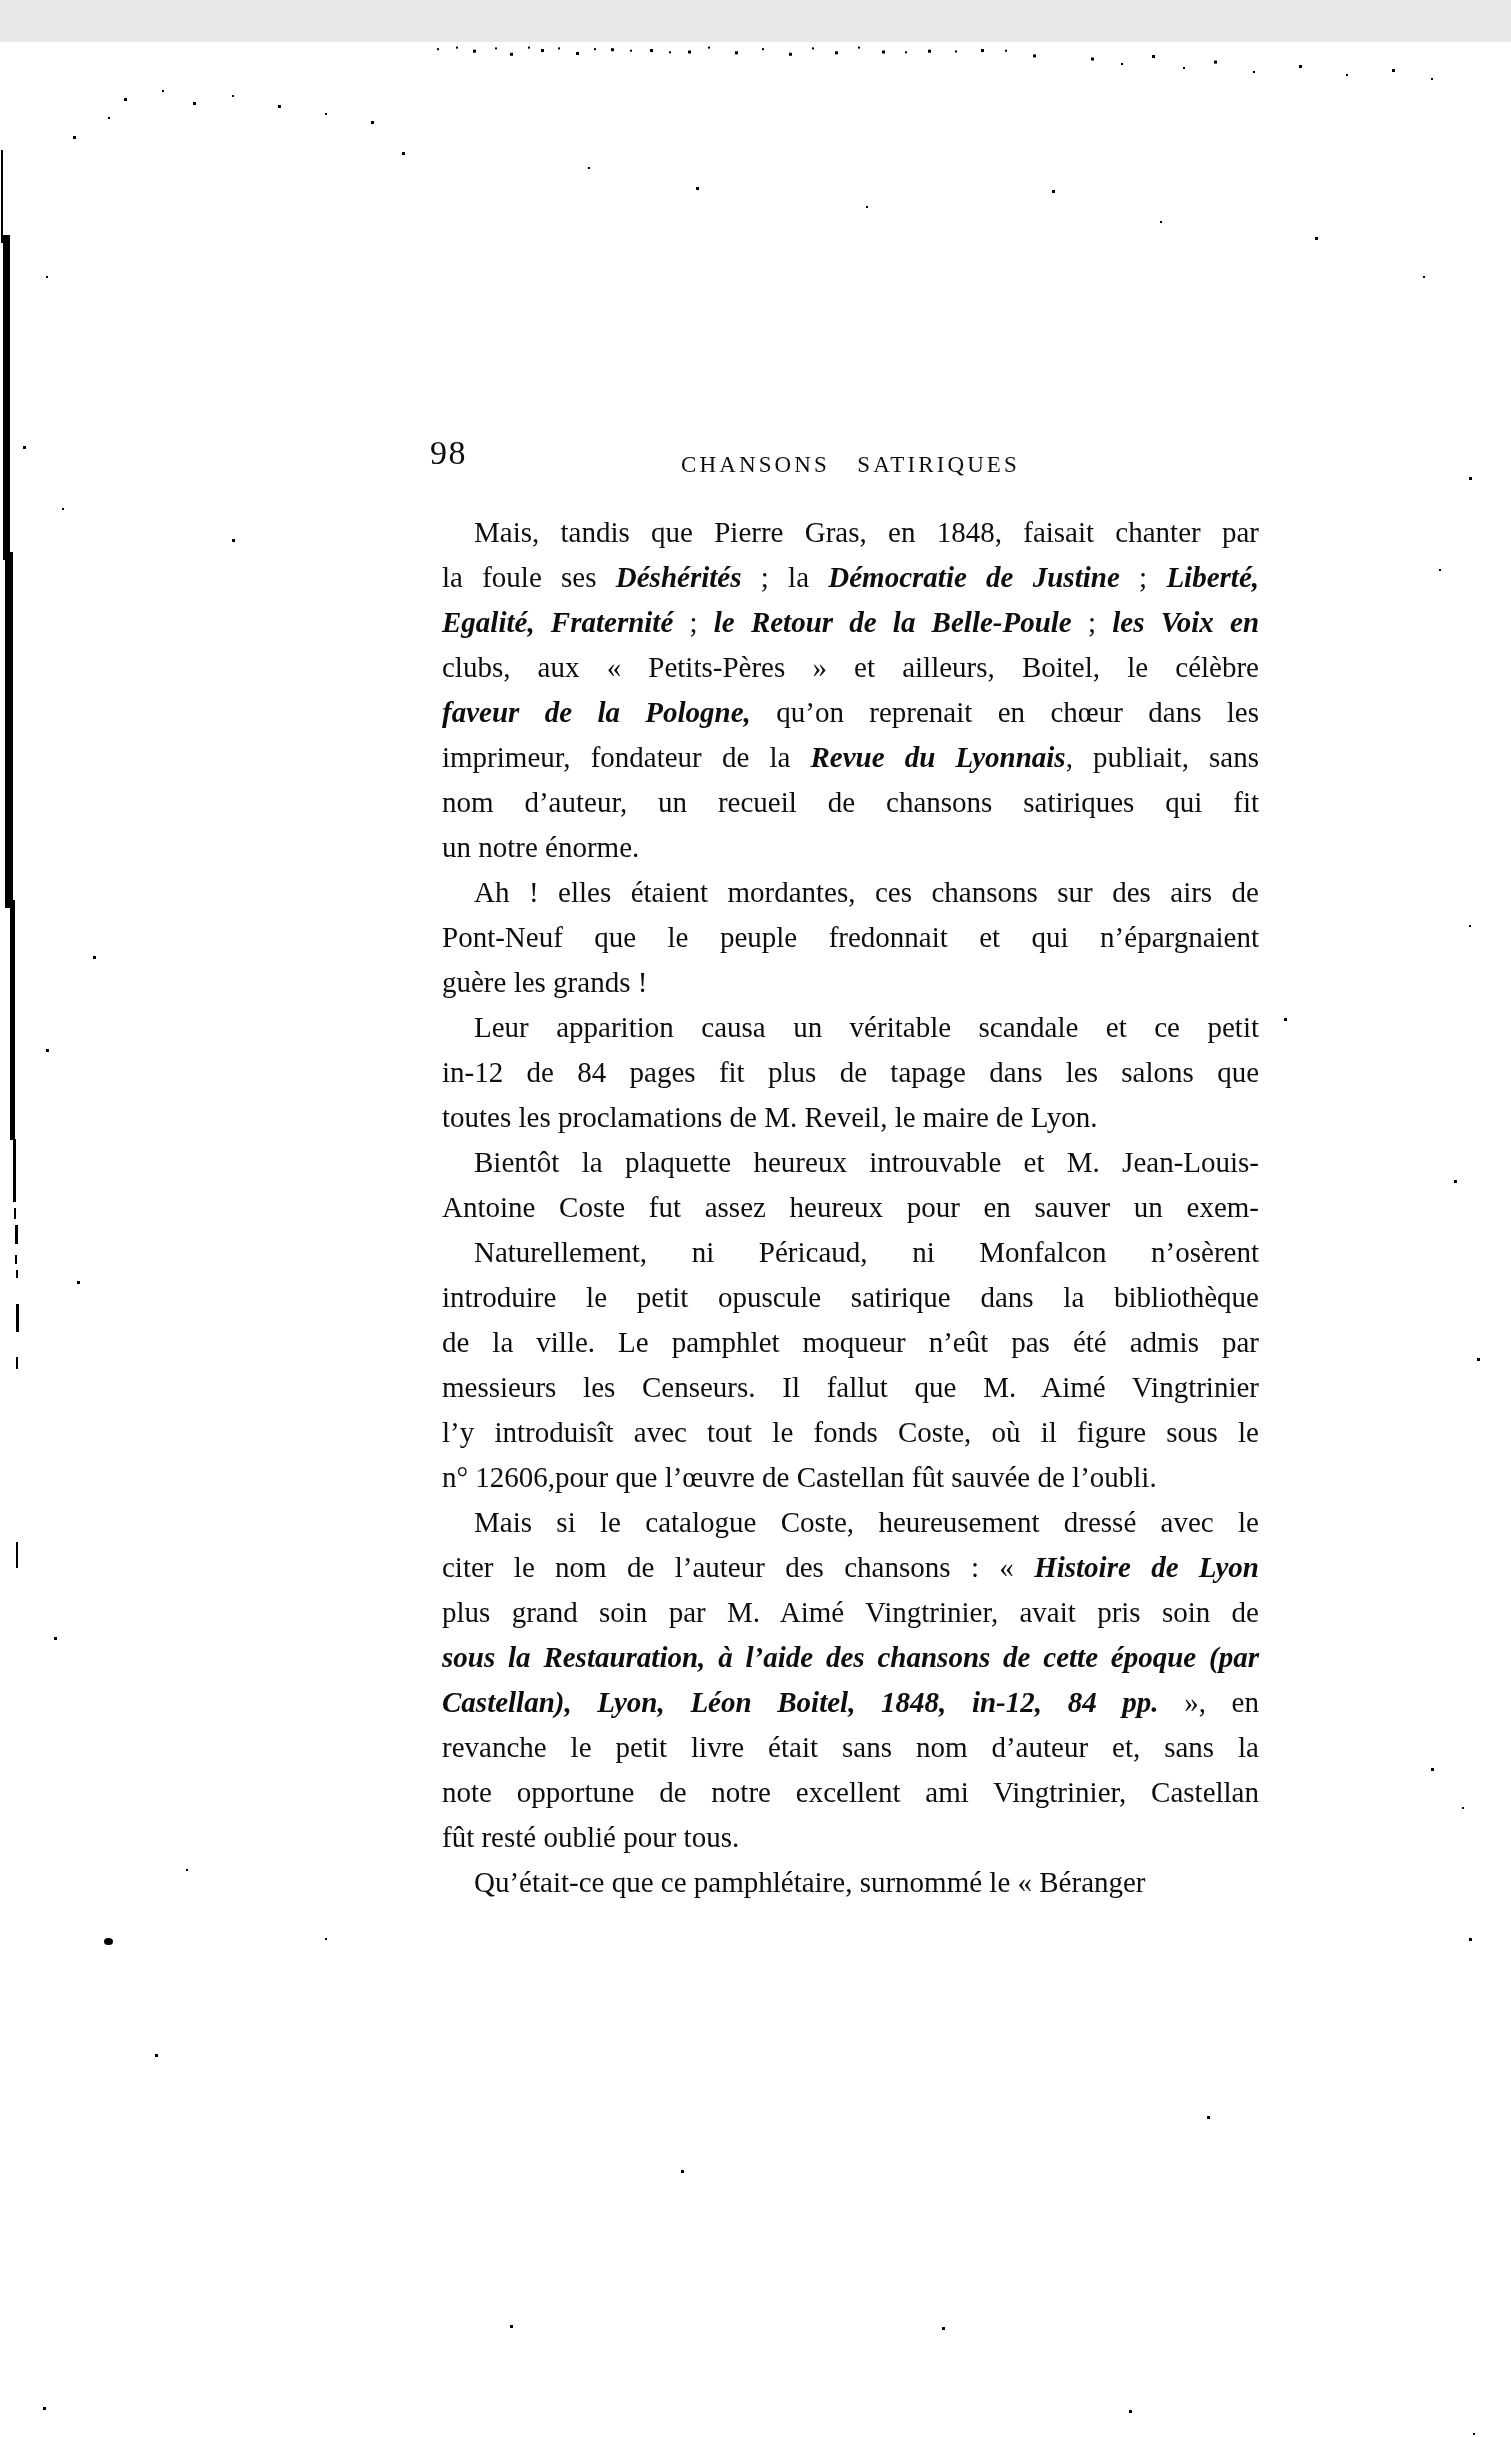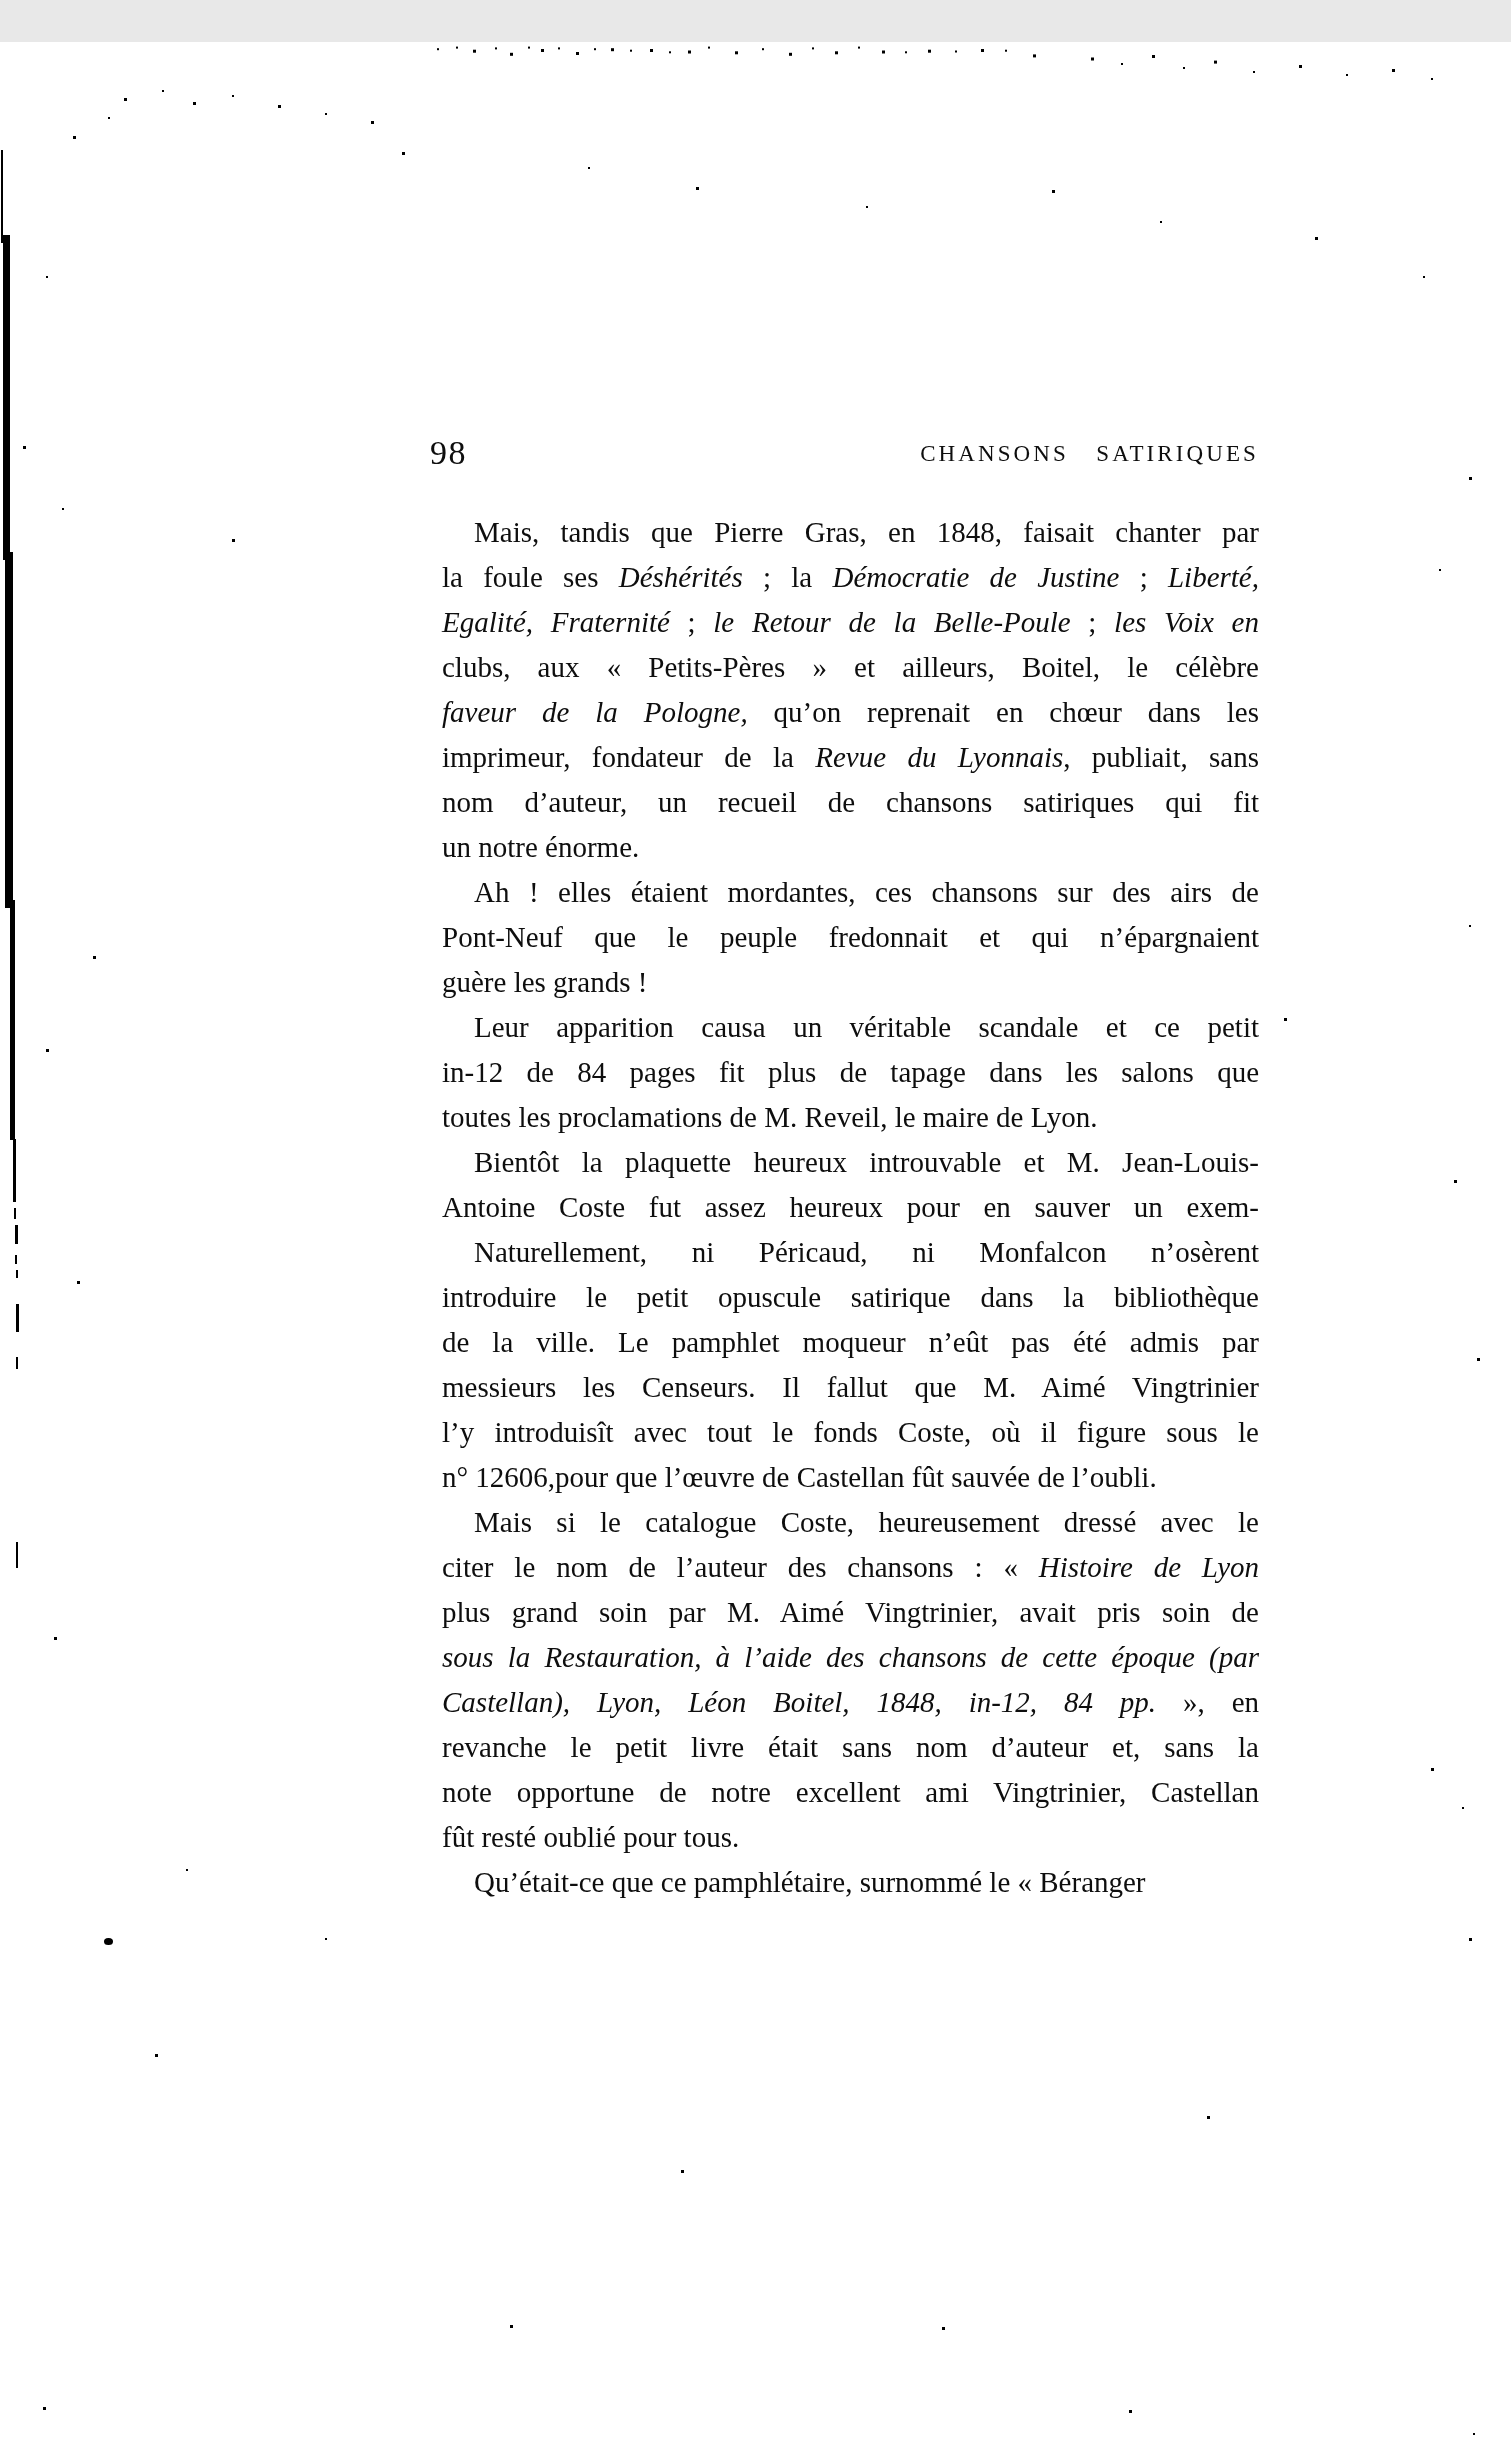--- a/index.html
+++ b/index.html
@@ -19,23 +19,23 @@
     position: absolute;
     left: 430px;
     top: 394px;
     font-size: 34px;
     line-height: 34px;
     letter-spacing: 1.5px;
   }
   .running-title {
     position: absolute;
     left: 442px;
-    top: 399px;
+    top: 410px;
     width: 817px;
-    text-align: right;
+    text-align: center;
     font-size: 23px;
     line-height: 25px;
     letter-spacing: 3.1px;
     word-spacing: 18.6px;
   }
 
   
   .body-text {
     position: absolute;
     left: 442px;
@@ -45,21 +45,21 @@
     line-height: 45px;
   }
   .para { margin: 0; }
   .line {
     text-align: justify;
     text-align-last: justify;
     white-space: normal;
   }
   .line.last { text-align-last: left; }
   .line.indent { text-indent: 32px; }
-  .line em { font-style: italic; }
+  .line em { font-style: italic; font-weight: bold; }
 
   
   .artifact { position: absolute; background: #000; }
 
   
   .speck4 {
     position: absolute; top: 0; left: 0; width: 3.1px; height: 3.1px; background: transparent;
     box-shadow:
       473px 7.7px #000, 510px 10.8px #000, 541px 7px #000, 576px 10px #000,
       611px 6.2px #000, 650px 7px #000, 688px 8.5px #000, 735px 9.3px #000,

